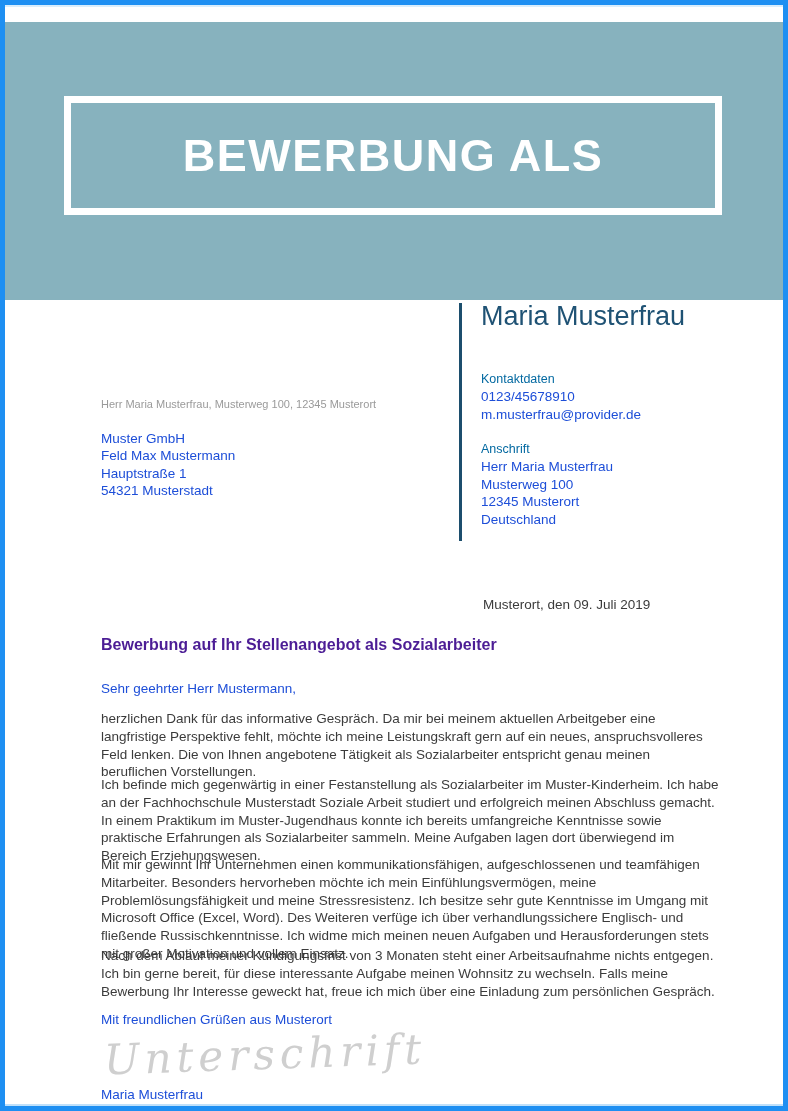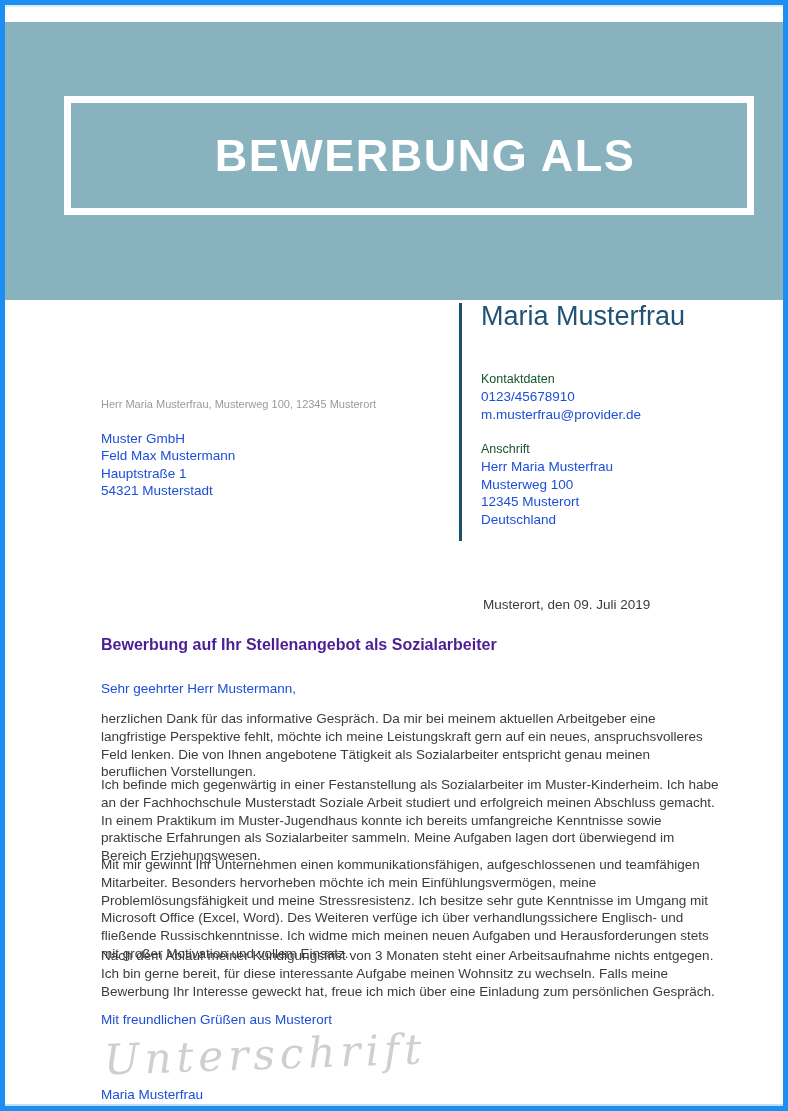--- a/index.html
+++ b/index.html
@@ -30,21 +30,20 @@
   }
   .title-box {
     position: absolute;
     left: 59px; top: 74px;
     width: 644px; height: 105px;
     border: 7px solid #ffffff;
     display: flex;
     flex-direction: column;
     align-items: center;
     justify-content: center;
-    padding-left: 32px;
   }
   .title-line {
     color: #ffffff;
     font-size: 45px;
     font-weight: 800;
     letter-spacing: 1.5px;
     line-height: 55px;
     white-space: nowrap;
   }
   .abs { position: absolute; }
@@ -54,21 +53,21 @@
     color: #1f5274;
     white-space: nowrap;
   }
   .v-divider {
     left: 459px; top: 303px;
     width: 3px; height: 238px;
     background: #1c4e6d;
   }
   .side-label {
     font-size: 12.5px;
-    color: #14532d;
+    color: #0369a1;
     white-space: nowrap;
   }
   .side-text, .body-text {
     font-size: 13.5px;
     color: #1d4ed8;
     line-height: 17.4px;
     white-space: nowrap;
   }
   .sender-line {
     left: 101px; top: 398px;

